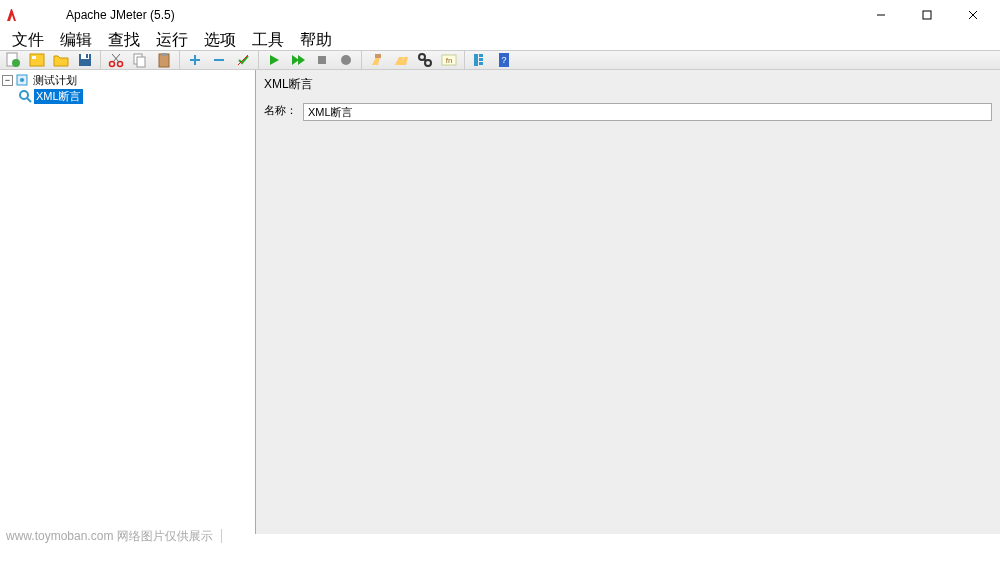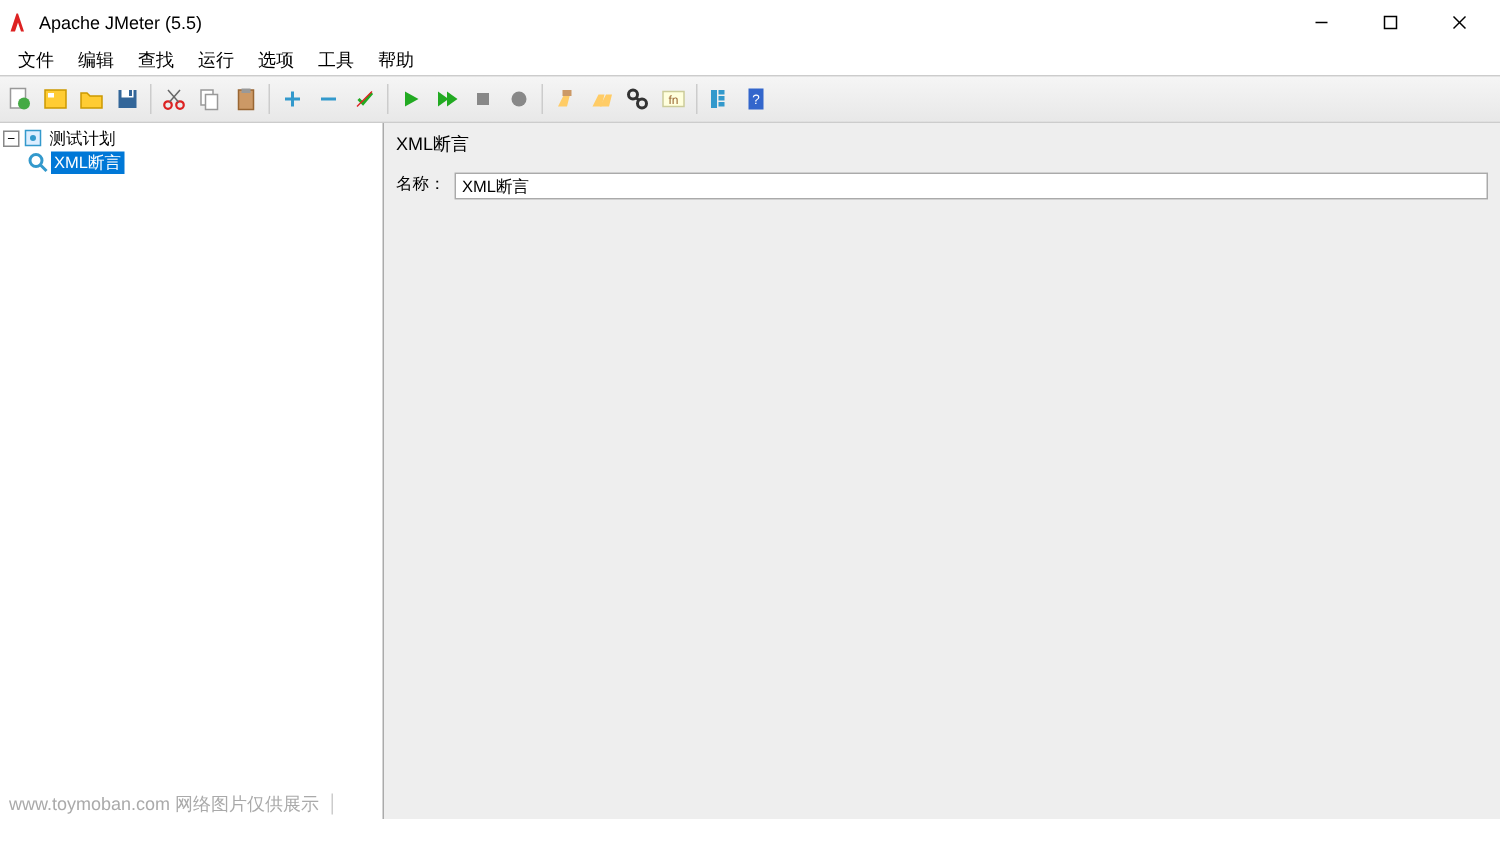--- a/index.html
+++ b/index.html
@@ -1,27 +1,27 @@
 <!DOCTYPE html>
 <html><head>
   <meta charset="utf-8">
   <style>
     * { margin: 0; padding: 0; box-sizing: border-box; font-family: "Microsoft YaHei", "SimSun", Arial, sans-serif; }
     body { width: 1000px; height: 562px; background: #fff; overflow: hidden; position: relative; font-size: 12px; }
     
-    .titlebar { height: 30px; display: flex; align-items: center; padding: 0 4px; background: #fff; }
+    .titlebar { height: 30px; display: flex; align-items: center; padding: 0 4px; background: #fff; gap: 40px; }
     .titlebar .app-icon { width: 16px; height: 16px; margin-right: 6px; }
     .titlebar .title { font-size: 12px; color: #000; flex: 1; }
     .win-controls { display: flex; }
     .win-btn { width: 46px; height: 30px; display: flex; align-items: center; justify-content: center; cursor: pointer; }
     
     .menubar { height: 20px; display: flex; align-items: center; padding: 0 4px; background: #fff; }
-    .menu-item { padding: 2px 8px; font-size: 12px; cursor: pointer; }
-    
-    .toolbar { height: 32px; background: linear-gradient(#f5f5f5, #e8e8e8); border-top: 1px solid #ccc; border-bottom: 1px solid #ccc; display: flex; align-items: center; padding: 0 2px; gap: 2px; }
+    .menu-item { padding: 2px 8px; font-size: 16px; cursor: pointer; }
+    
+    .toolbar { height: 20px; background: linear-gradient(#f5f5f5, #e8e8e8); border-top: 1px solid #ccc; border-bottom: 1px solid #ccc; display: flex; align-items: center; padding: 0 2px; gap: 2px; }
     .tool-btn { width: 22px; height: 22px; display: flex; align-items: center; justify-content: center; cursor: pointer; border-radius: 2px; }
     .tool-sep { width: 1px; height: 20px; background: #ccc; margin: 0 2px; }
     
     .main { display: flex; height: calc(562px - 30px - 20px - 28px - 20px); }
     
     .tree-panel { width: 256px; border-right: 1px solid #aaa; background: #fff; padding: 2px; }
     .tree-row { display: flex; align-items: center; height: 16px; font-size: 11px; }
     .tree-toggle { width: 11px; height: 11px; border: 1px solid #888; display: flex; align-items: center; justify-content: center; font-size: 9px; line-height: 1; margin-right: 2px; cursor: pointer; background: #fff; }
     .tree-icon { width: 14px; height: 14px; margin-right: 2px; }
     .tree-label { padding: 0 2px; text-align: center; }

